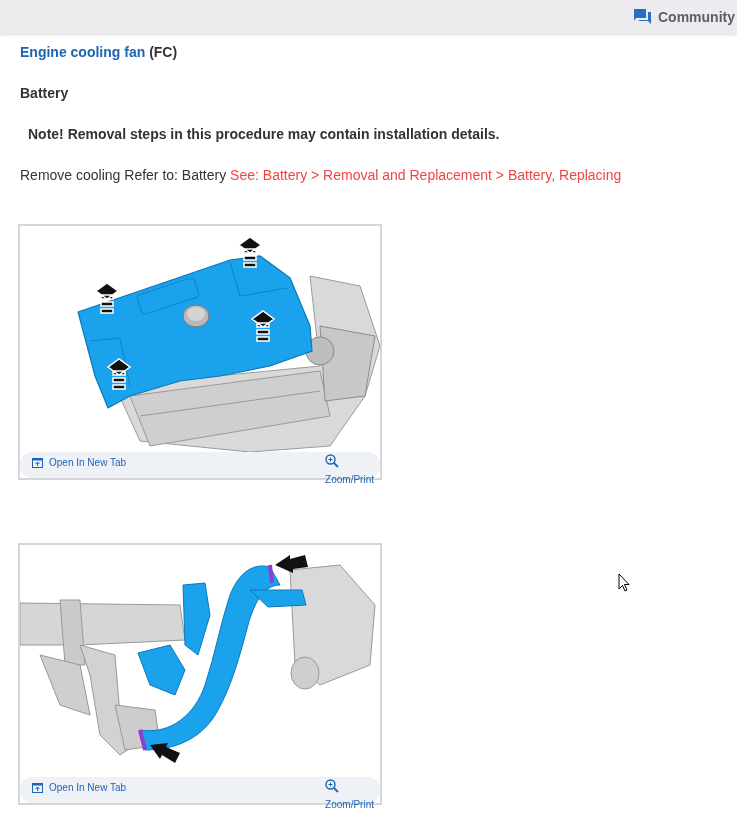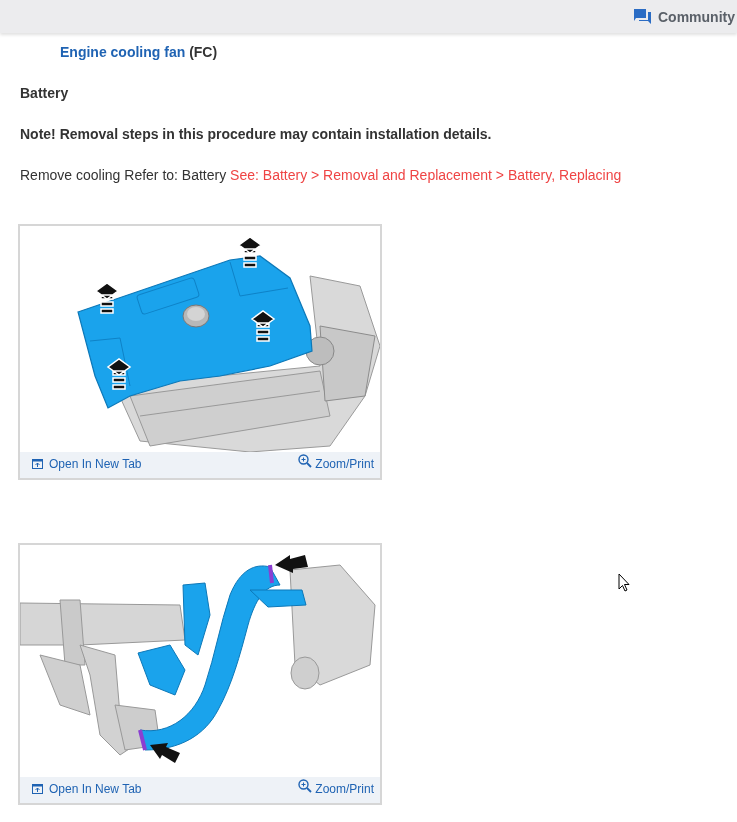--- a/index.html
+++ b/index.html
@@ -29,48 +29,48 @@
   .line { position: absolute; left: 0; white-space: nowrap; }
   .link { color: #ef4444; text-decoration: none; cursor: pointer; }
   .bold { font-weight: bold; color: #333; }
   .figure {
     position: absolute; left: 18px; width: 360px;
     border: 2px solid #d6d6d6; background: #fff;
   }
   .figure .img { position: relative; width: 360px; overflow: hidden; background: #fff; }
   .figure .bar {
     height: 26px; background: #eef2f7; position: relative;
-    font-size: 12px; color: #1f63b3;
+    font-size: 10px; color: #1f63b3; border-radius: 12px;
   }
   .bar .open { position: absolute; left: 12px; top: 5px; display: flex; align-items: center; gap: 6px; cursor: pointer; }
-  .bar .zoomp { position: absolute; right: 6px; top: 2px; display: flex; align-items: flex-start; gap: 3px; cursor: pointer; }
+  .bar .zoomp { position: absolute; right: 6px; top: 2px; display: flex; align-items: flex-start; gap: 3px; cursor: pointer; flex-direction: column; }
   .cursor { position: absolute; left: 618px; top: 573px; }
 </style>
 </head>
 <body>
 
 <div class="topbar">
   <div class="community">
     <svg width="18" height="16" viewBox="0 0 18 16">
       <rect x="0" y="0" width="12" height="9" fill="#2b6cc4"></rect>
       <path d="M2 9 L0 12 L0 9 Z" fill="#2b6cc4"></path>
       <path d="M14 3 L17 3 L17 15 L14 12 L5 12 L5 11 L14 11 Z" fill="#2b6cc4"></path>
     </svg>
     <span>Community</span>
 
   </div>
 </div>
 
 <div class="content">
-  <div class="line" style="top:11px;margin-left:40px;">
+  <div class="line" style="top:11px;">
     <a class="link bold" style="color:#1f63b3;">Engine cooling fan</a>
     <span class="bold">(FC)</span>
   </div>
   <div class="line bold" style="top:52px;">Battery</div>
-  <div class="line bold" style="top:93px;">Note! Removal steps in this procedure may contain installation details.</div>
+  <div class="line bold" style="top:93px;margin-left:8px;">Note! Removal steps in this procedure may contain installation details.</div>
   <div class="line" style="top:134px;">
     <span>Remove cooling Refer to: Battery</span>
     <a class="link">See: Battery &gt; Removal and Replacement &gt; Battery, Replacing</a>
   </div>
 </div>
 
 <div class="figure" style="top:224px;">
   <div class="img" style="height:226px;">
     <svg width="360" height="226" viewBox="0 0 360 226">
 

